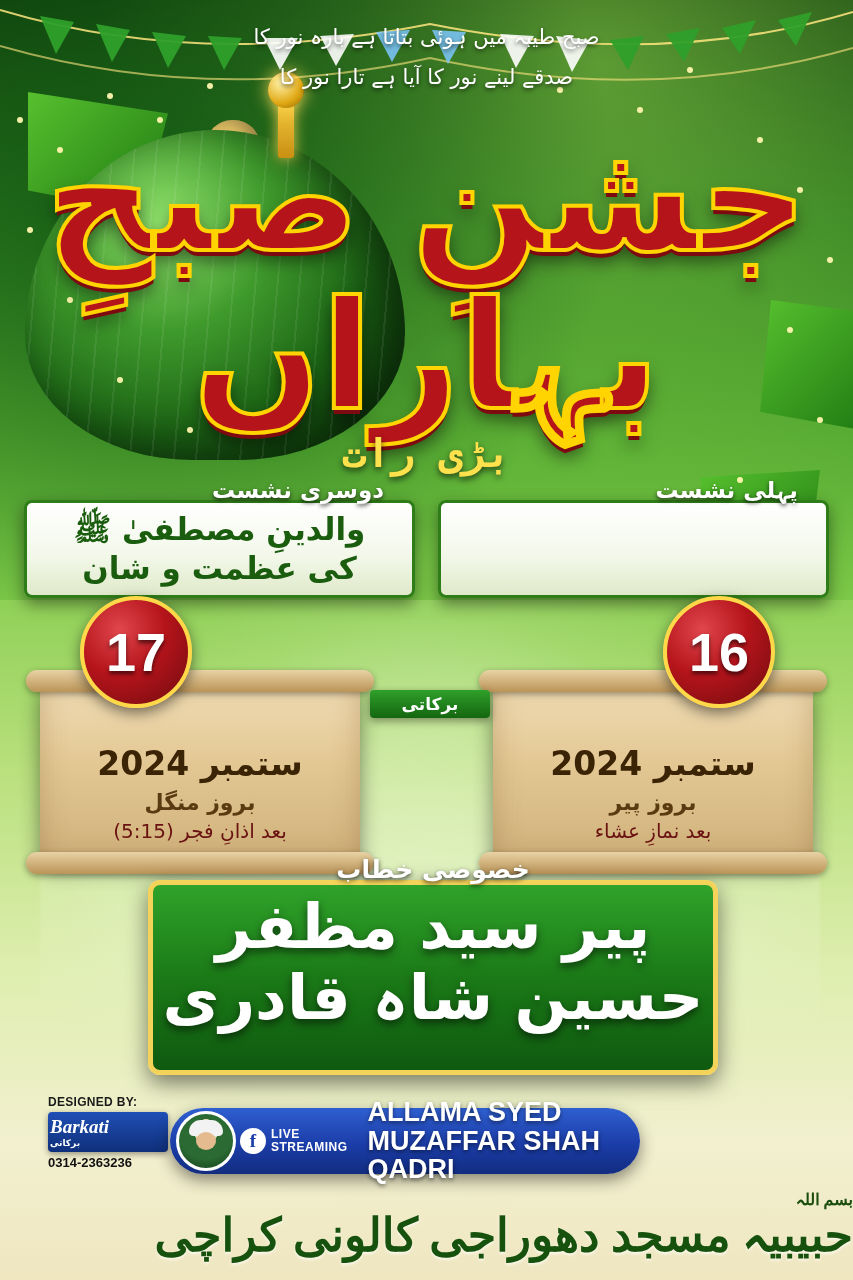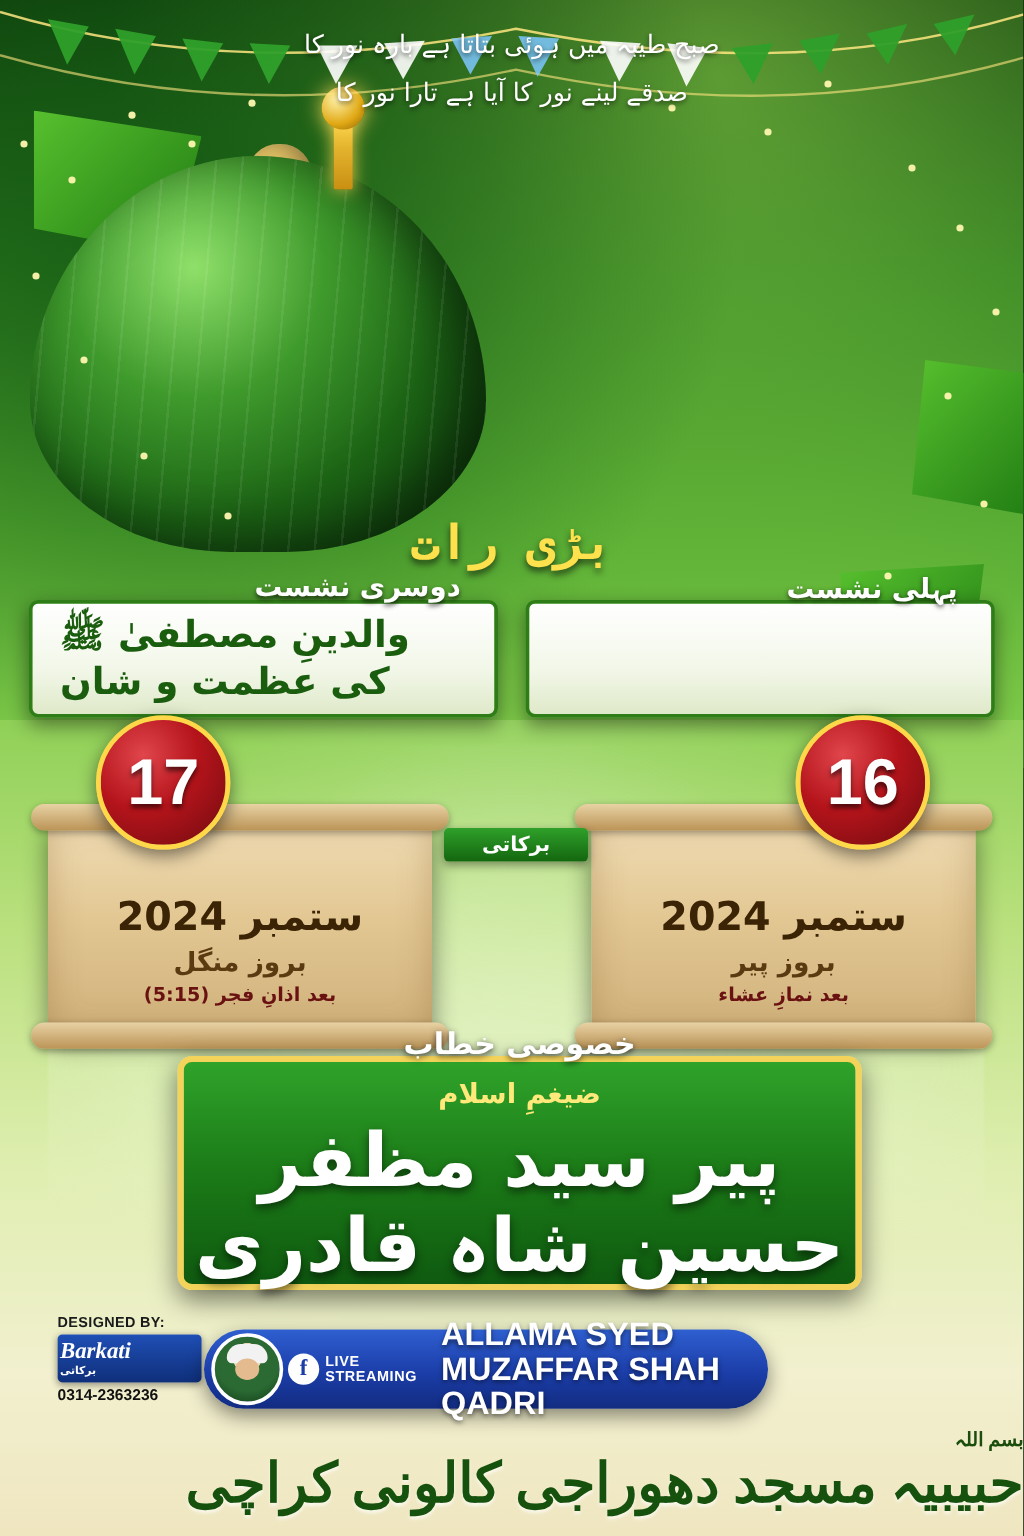--- a/index.html
+++ b/index.html
@@ -180,21 +180,21 @@
     font-weight: bold;
     color: #ffffff;
     text-shadow: 0 2px 4px rgba(0,0,0,.7);
   }
   .session-text {
     font-family: "DejaVu Sans", "Liberation Sans", sans-serif;
     font-size: 31px;
     font-weight: bold;
     color: #1b5d0e;
     padding: 0 23px;
-    text-align: left;
+    text-align: center;
     line-height: 1.25;
   }
 
   
   .scrolls {
     position: absolute;
     left: 40px; top: 630px; width: 773px; height: 250px;
   }
   .scroll {
     position: absolute;
@@ -248,22 +248,22 @@
     color: #3b2305;
     line-height: 1.2;
   }
   .scroll-day {
     font-size: 22px;
     font-weight: bold;
     margin-top: 6px;
     color: #5a3a10;
   }
   .scroll-time {
-    font-size: 16px;
-    font-weight: bold;
+    font-size: 20px;
+    font-weight: normal;
     margin-top: 4px;
     color: #6a1212;
   }
   .bazm-tag {
     position: absolute;
     left: 330px; top: 60px;
     width: 120px;
     text-align: center;
     direction: rtl;
     font-family: "DejaVu Sans", "Liberation Sans", sans-serif;
@@ -502,20 +502,23 @@
           <circle cx="560" cy="90" r="3"></circle>
       </g>
     </svg>
   </div>
 
   <div class="couplet">
     <div>صبح طیبہ میں ہوئی بتاتا ہے بارہ نور کا</div>
     <div>صدقے لینے نور کا آیا ہے تارا نور کا</div>
   </div>
 
+  <div class="title-wrap">
+    <div class="title-main">جشنِ صبحِ بہاراں</div>
+  </div>
   <div class="title-sub">بڑی رات</div>
 
   <div class="sessions">
     <div class="session">
       <span class="session-label">پہلی نشست</span>
     </div>
     <div class="session">
       <span class="session-label">دوسری نشست</span>
       <span class="session-text">والدینِ مصطفیٰ ﷺ کی عظمت و شان</span>
     </div>
@@ -540,21 +543,20 @@
     </div>
     <div class="badge b-left">17</div>
 
     <div class="bazm-tag">
       <div class="bazm-ribbon">برکاتی</div>
     </div>
   </div>
 
   <div class="speaker-panel">
     <div class="speaker-kicker">خصوصی خطاب</div>
-    <div class="speaker-title">ضیغمِ اسلام</div>
     <div class="speaker-name">پیر سید مظفر حسین شاہ قادری</div>
   </div>
 
   <div class="designer">
     <div class="designer-label">DESIGNED BY:</div>
     <div class="designer-logo">
       <span>Barkati</span>
       <small>برکاتی</small>
     </div>
     <div class="designer-phone">0314-2363236</div>

